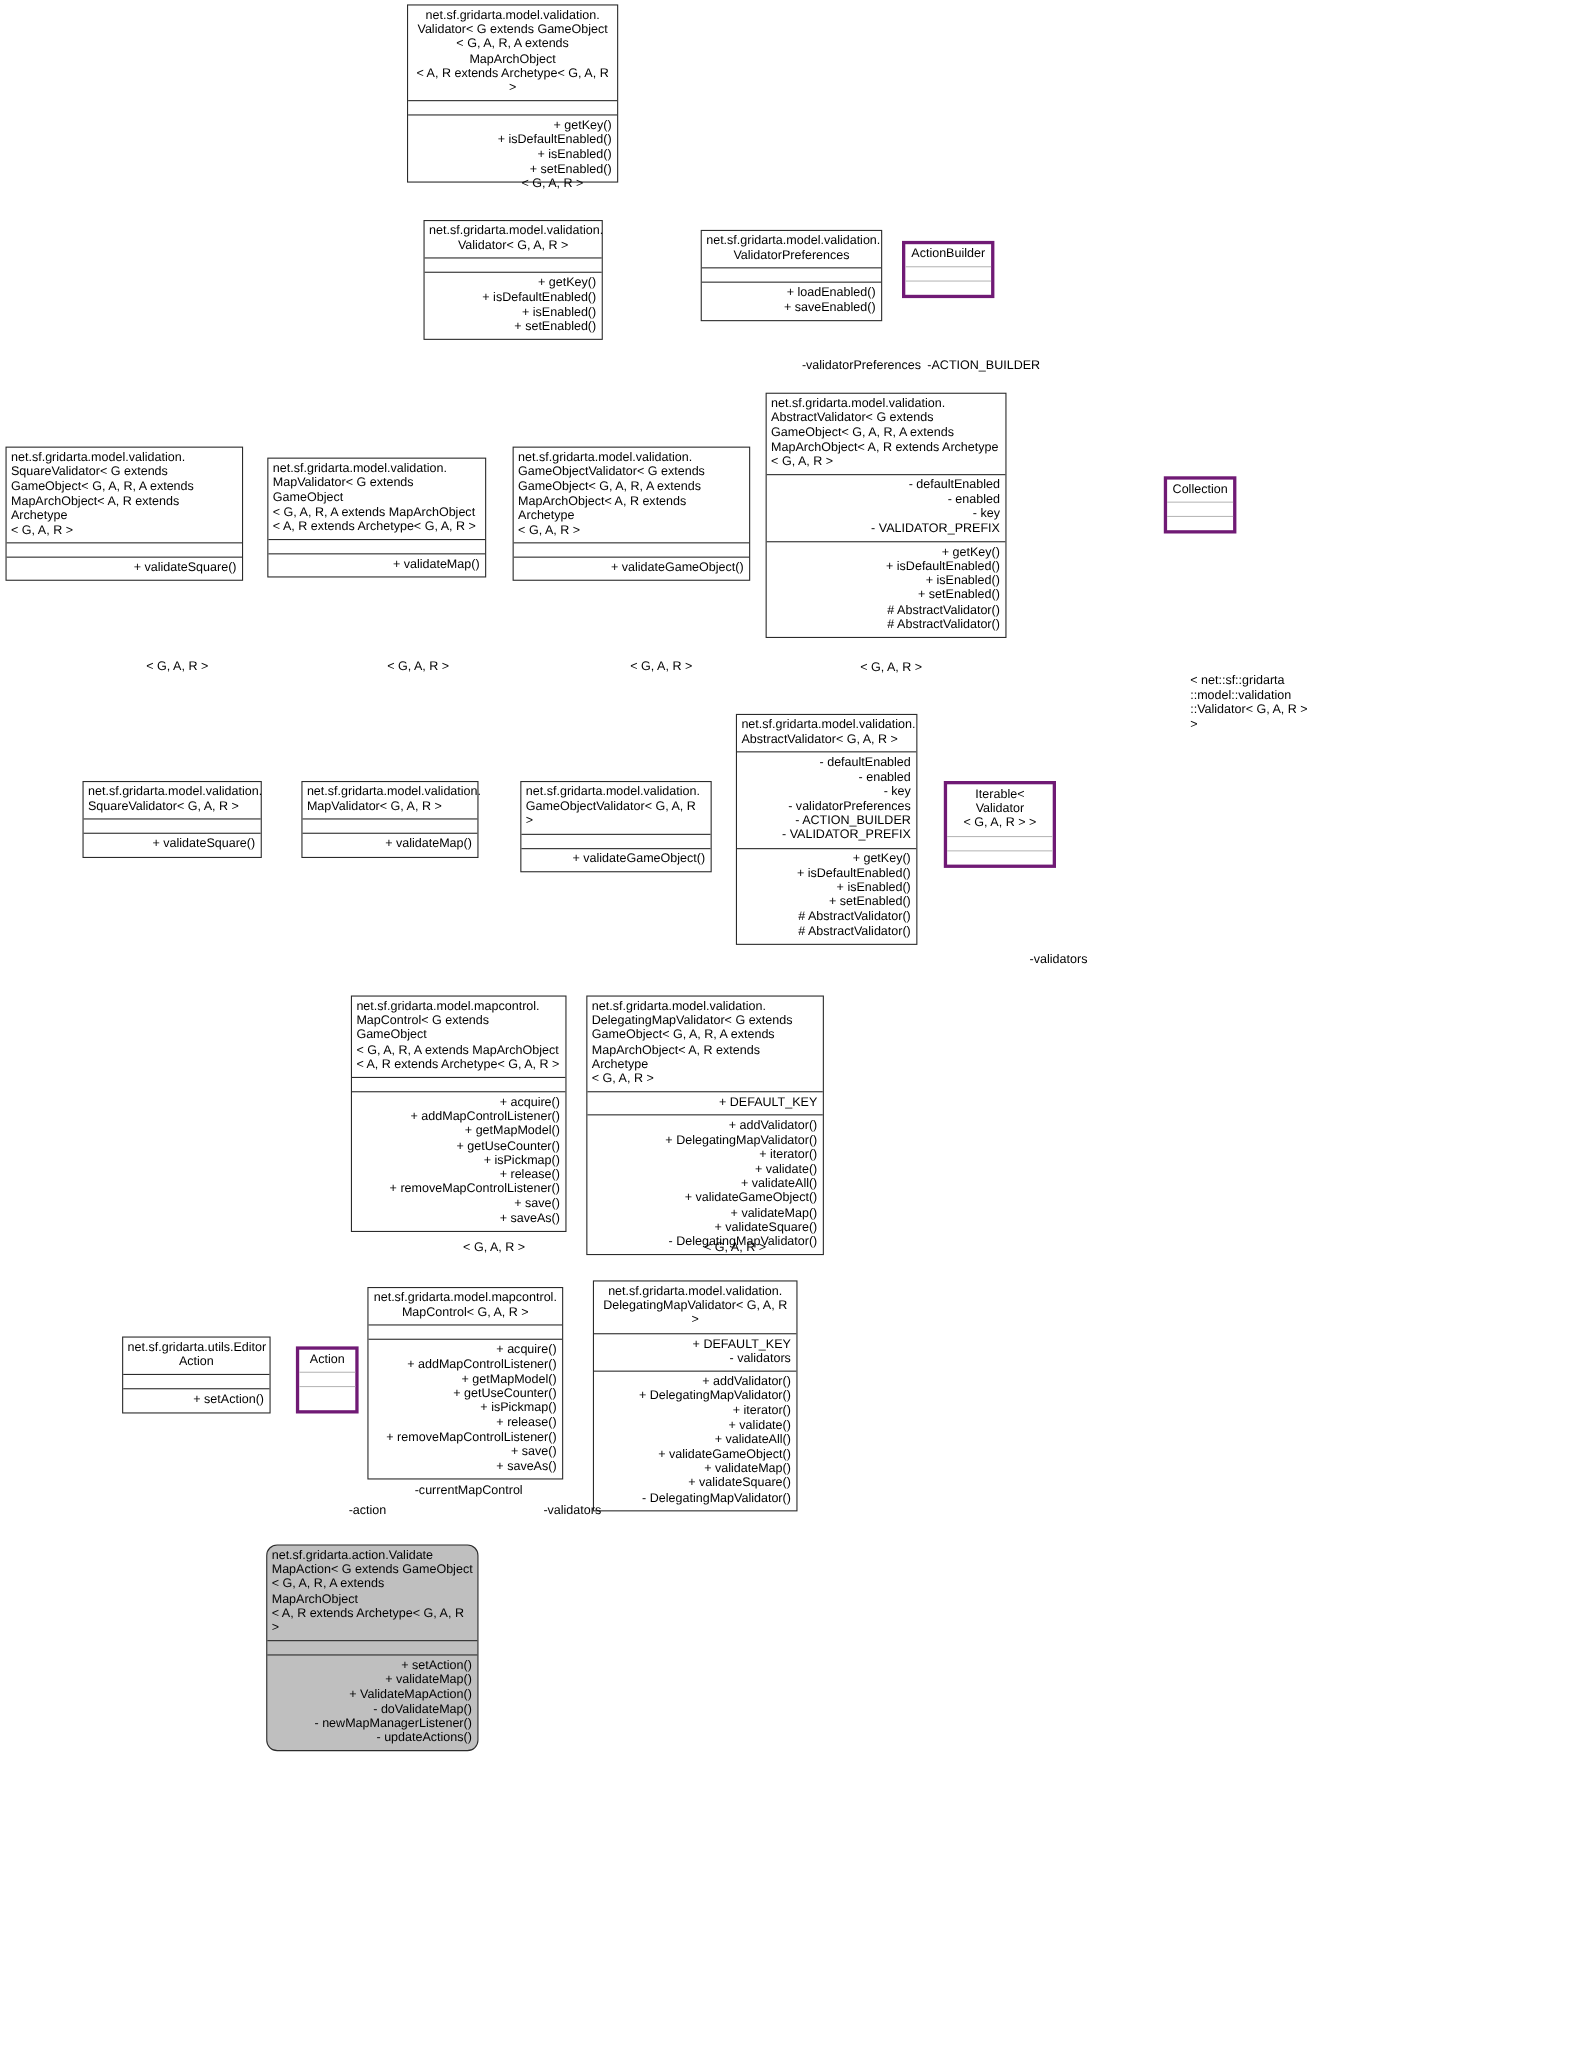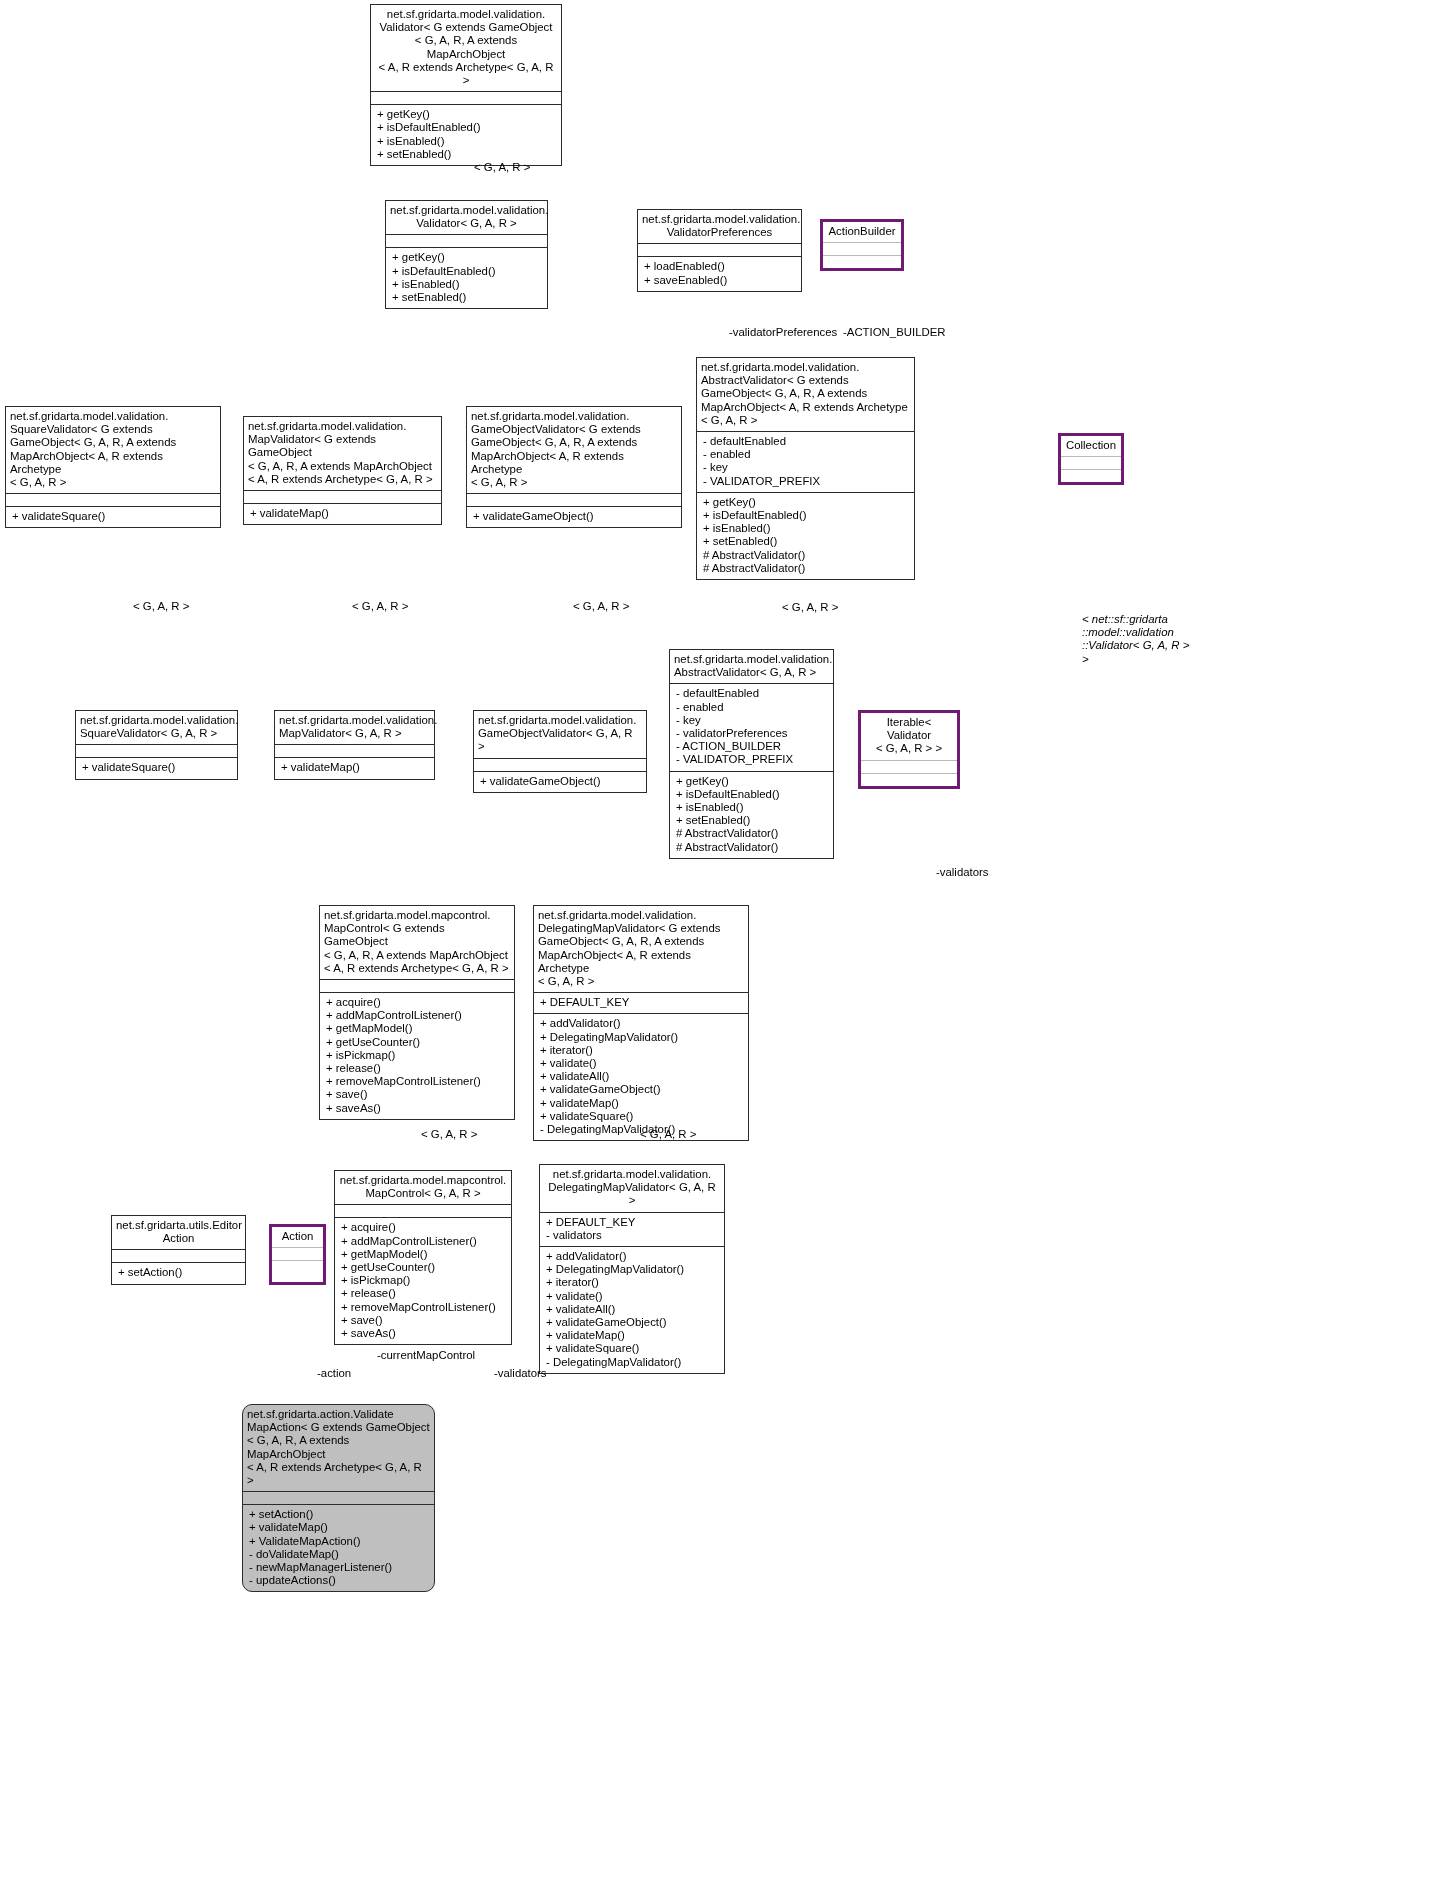--- a/index.html
+++ b/index.html
@@ -40,21 +40,21 @@
   .sect.divider{border-top:1px solid #2b2b2b;}
   .node.light .sect.divider{border-top:1px solid #b9b9b9;}
   .title{
     text-align:center;
     white-space:pre-line;
     padding:3px 4px 4px 4px;
   }
   .title.lefty{text-align:left;}
   .members{
     white-space:pre-line;
-    text-align:left;
+    text-align:right;
     padding:3px 5px 4px 6px;
   }
   .empty{height:13px;}
   .empty2{height:22px;}
   .edgelabel{
     position:absolute;
     font-size:11.4px;
     line-height:13.2px;
     color:#000000;
     white-space:pre-line;
@@ -377,21 +377,21 @@
   <div class="edgelabel" style="left:843px;top:326px;">-ACTION_BUILDER</div>
 
   <div class="edgelabel" style="left:133px;top:600px;">&lt; G, A, R &gt;</div>
 
   <div class="edgelabel" style="left:352px;top:600px;">&lt; G, A, R &gt;</div>
 
   <div class="edgelabel" style="left:573px;top:600px;">&lt; G, A, R &gt;</div>
 
   <div class="edgelabel" style="left:782px;top:601px;">&lt; G, A, R &gt;</div>
 
-  <div class="edgelabel" style="left:1082px;top:613px;font-style:italic;">&lt; net::sf::gridarta
+  <div class="edgelabel" style="left:1082px;top:613px;">&lt; net::sf::gridarta
 ::model::validation
 ::Validator&lt; G, A, R &gt; &gt;</div>
 
   <div class="edgelabel" style="left:936px;top:866px;">-validators</div>
 
   <div class="edgelabel" style="left:421px;top:1128px;">&lt; G, A, R &gt;</div>
 
   <div class="edgelabel" style="left:640px;top:1128px;">&lt; G, A, R &gt;</div>
 
   <div class="edgelabel" style="left:317px;top:1367px;text-align:center;">-action</div>

